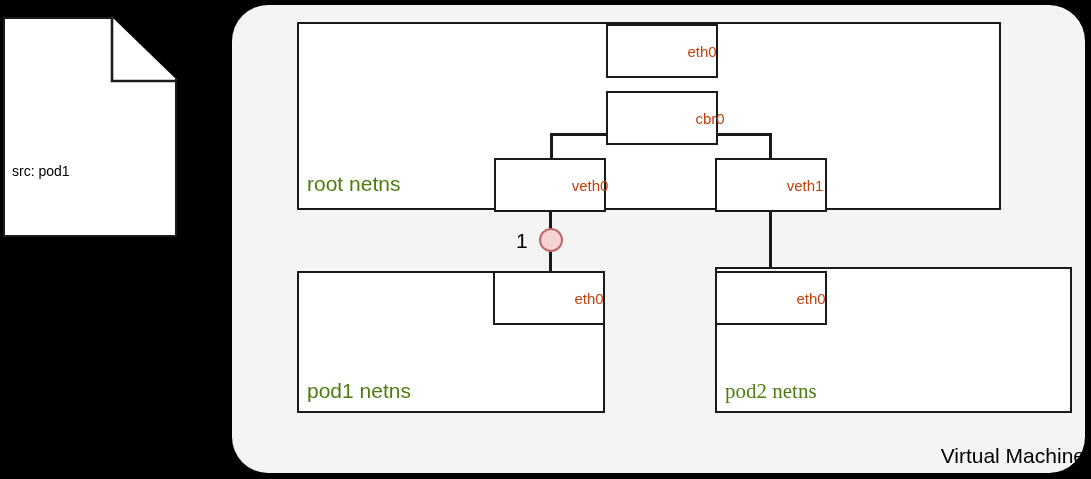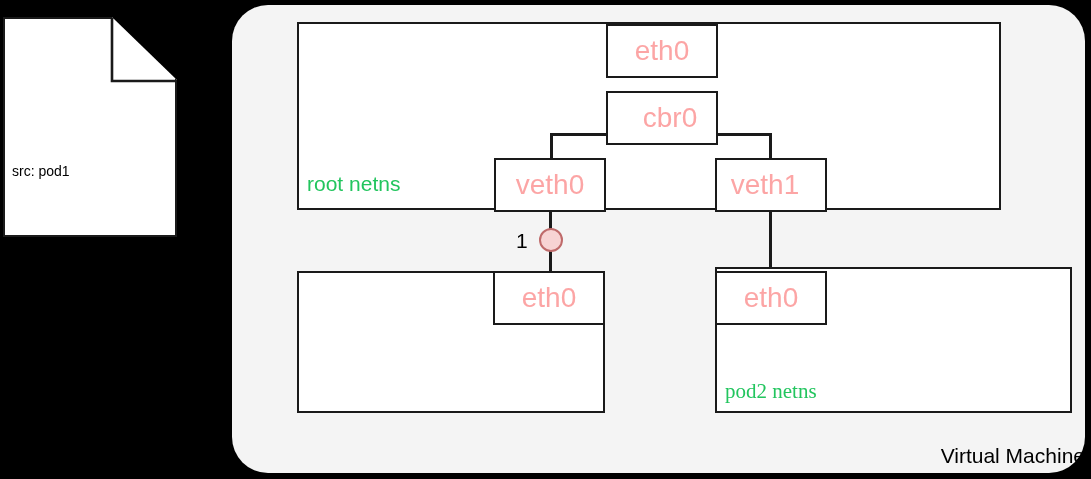--- a/index.html
+++ b/index.html
@@ -75,31 +75,32 @@
   
   .box {
     position: absolute;
     background: #ffffff;
     border: 2px solid #1a1a1a;
     box-sizing: border-box;
   }
   .box-label-bl {
     position: absolute;
     font-size: 21px;
-    color: #22c55e;
+    color: #4d7c0f;
     white-space: nowrap;
   }
   .box-label-c {
     position: absolute;
     display: flex;
     align-items: center;
     justify-content: center;
-    font-size: 28px;
-    color: #fca5a5;
+    font-size: 15px;
+    color: #c2410c;
     white-space: nowrap;
+    margin-left: 40px;
   }
 
   
   .line-v {
     position: absolute;
     width: 3px;
     background: #1a1a1a;
   }
   .line-h {
     position: absolute;
@@ -162,20 +163,21 @@
   <div class="box" style="left:494px; top:158px; width:112px; height:54px;"></div>
   <div class="box-label-c" style="left:494px; top:158px; width:112px; height:54px;">veth0</div>
 
   <div class="box" style="left:715px; top:158px; width:112px; height:54px;"></div>
   <div class="box-label-c" style="left:715px; top:158px; width:100px; height:54px;">veth1</div>
 
   <div class="marker" style="left:539px; top:228px;"></div>
   <div class="marker-label" style="left:516px; top:229px;">1</div>
 
   <div class="box" style="left:297px; top:271px; width:308px; height:142px;"></div>
+  <div class="box-label-bl" style="left:307px; top:379px;">pod1 netns</div>
   <div class="box" style="left:493px; top:271px; width:112px; height:54px;"></div>
   <div class="box-label-c" style="left:493px; top:271px; width:112px; height:54px;">eth0</div>
 
   <div class="box" style="left:715px; top:267px; width:357px; height:146px;"></div>
   <div class="box-label-bl" style="left:725px; top:379px;font-family:Liberation Serif, serif;">pod2 netns</div>
   <div class="box" style="left:715px; top:271px; width:112px; height:54px;"></div>
   <div class="box-label-c" style="left:715px; top:271px; width:112px; height:54px;">eth0</div>
 
   <div class="vm-label">Virtual Machine</div>
 

